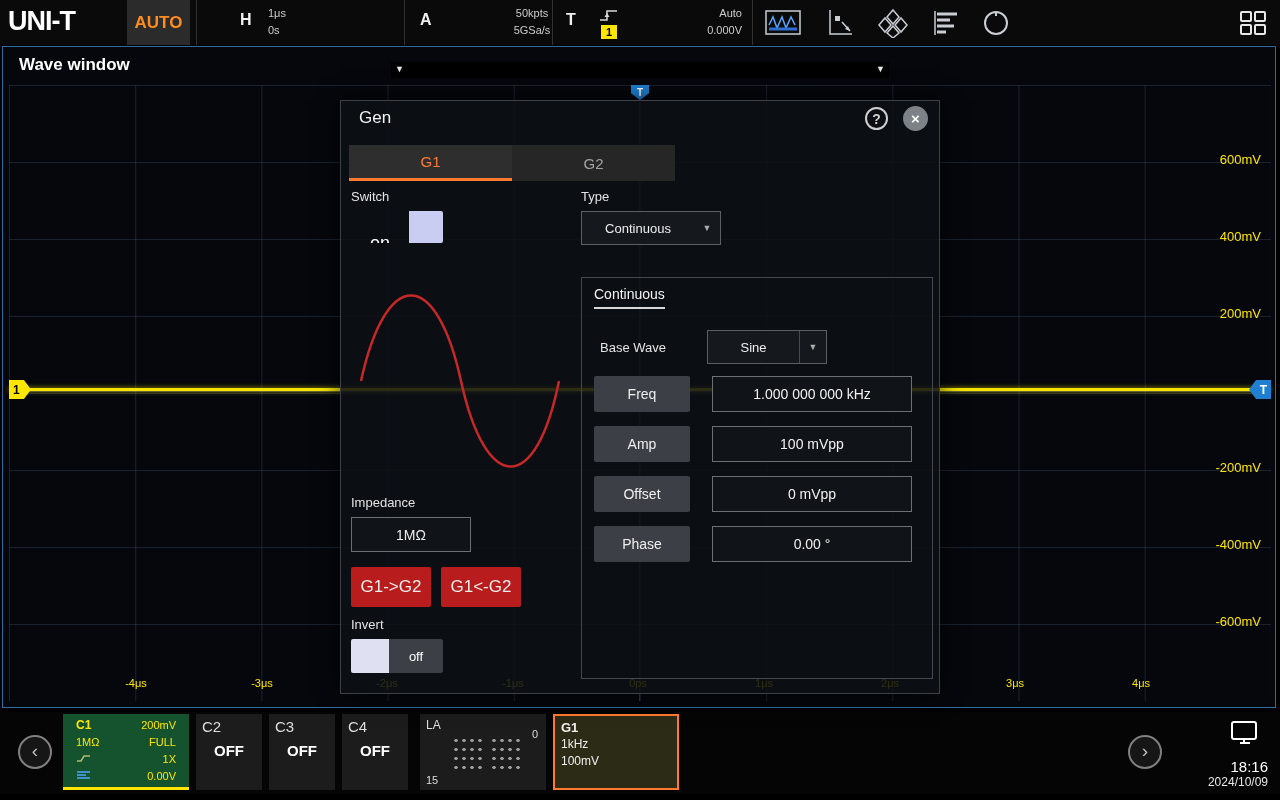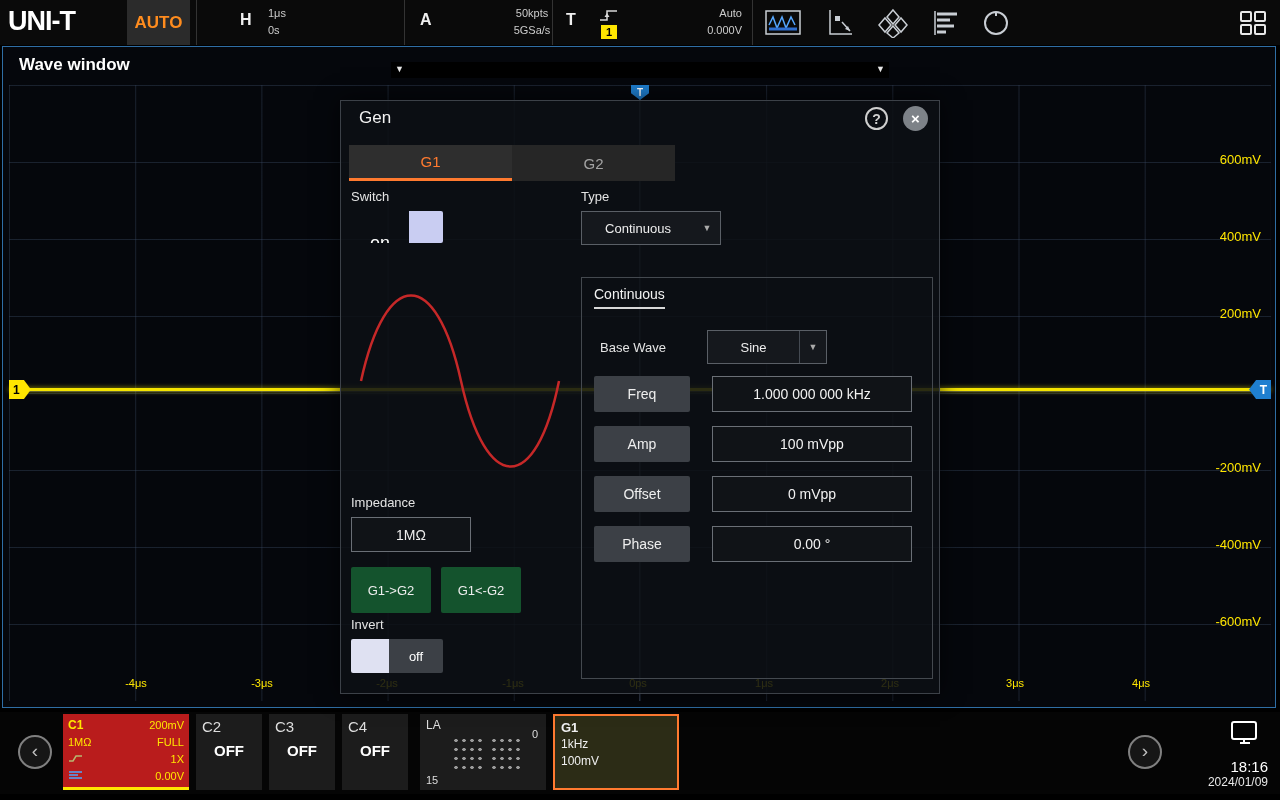--- a/index.html
+++ b/index.html
@@ -76,32 +76,32 @@
   .dropdown .dd-arr{width:26px;text-align:center;font-size:9px;color:#aaa;border-left:1px solid #444a52;line-height:32px;}
   .dropdown.noborder-arr .dd-arr{border-left:none;}
   #cont-panel{position:absolute;left:240px;top:176px;width:352px;height:402px;border:1px solid #44494f;box-sizing:border-box;}
   .cp-header{position:absolute;left:12px;top:8px;font-size:14px;color:#f2f2f2;
       border-bottom:2px solid #d8d8d8;padding-bottom:5px;}
   .param-btn{position:absolute;left:12px;width:96px;height:36px;background:#3c4046;color:#eee;
       font-size:14px;border:none;border-radius:2px;cursor:pointer;}
   .param-val{position:absolute;left:130px;width:200px;height:36px;border:1px solid #6a6f76;background:#101317;
       color:#f2f2f2;font-size:14px;display:flex;align-items:center;justify-content:center;
       box-sizing:border-box;cursor:pointer;}
-  .small-btn{position:absolute;width:80px;height:46px;background:#14532d;color:#eee;font-size:13px;
+  .small-btn{position:absolute;width:80px;height:40px;background:#b91c1c;color:#eee;font-size:17px;
       border:none;border-radius:2px;cursor:pointer;}
   .imp-btn{position:absolute;left:10px;top:416px;width:120px;height:35px;border:1px solid #6a6f76;
       background:#101317;color:#eee;font-size:14px;cursor:pointer;}
 
   
   #botbar{position:absolute;left:0;top:712px;width:1280px;height:82px;background:#050505;}
   .nav-btn{position:absolute;top:23px;width:34px;height:34px;border-radius:50%;border:2px solid #808080;
       background:#161616;color:#c0c0c0;font-size:19px;display:flex;align-items:center;justify-content:center;
       cursor:pointer;box-sizing:border-box;padding-bottom:3px;}
-  .ch1-block{position:absolute;left:63px;top:2px;width:126px;height:76px;background:#b91c1c;
-      color:#ffe600;font-size:11px;cursor:pointer;box-sizing:border-box;padding:2px 5px;}
+  .ch1-block{position:absolute;left:63px;top:2px;width:126px;height:76px;background:#14532d;
+      color:#ffe600;font-size:11px;cursor:pointer;box-sizing:border-box;padding:2px 13px;}
   .ch1-row{display:flex;justify-content:space-between;align-items:center;height:17px;}
   .ch1-row .nm{font-weight:bold;font-size:12px;}
   .ch1-under{position:absolute;left:0;bottom:0;width:100%;height:3px;background:#ffe600;}
   .ch-off{position:absolute;top:2px;width:66px;height:76px;background:#1c1c1c;cursor:pointer;}
   .ch-off .nm{position:absolute;left:6px;top:4px;font-size:15px;color:#ddd;}
   .ch-off .off{position:absolute;left:0;right:0;top:28px;text-align:center;font-weight:bold;font-size:15px;color:#fff;}
   .la-block{position:absolute;left:420px;top:2px;width:126px;height:76px;background:#1c1c1c;cursor:pointer;}
   .la-block .nm{position:absolute;left:6px;top:4px;font-size:12px;color:#ddd;}
   .la-block .v0{position:absolute;right:8px;top:14px;font-size:11px;color:#ddd;}
   .la-block .v15{position:absolute;left:6px;bottom:4px;font-size:11px;color:#ddd;}
@@ -372,15 +372,15 @@
   <span class="disp-icon">
     <svg width="30" height="26">
         <rect x="2" y="2" width="24" height="17" rx="2" fill="none" stroke="#fff" stroke-width="2"></rect>
         <path d="M10 23 h10" stroke="#fff" stroke-width="2"></path>
         <path d="M14 19 v4" stroke="#fff" stroke-width="2"></path>
       </svg>
   </span>
 
   <div class="clockbox">
     <div class="t">18:16</div>
-    <div class="d">2024/01/09</div>
+    <div class="d">2024/10/09</div>
   </div>
 </div>
 
 </body></html>

